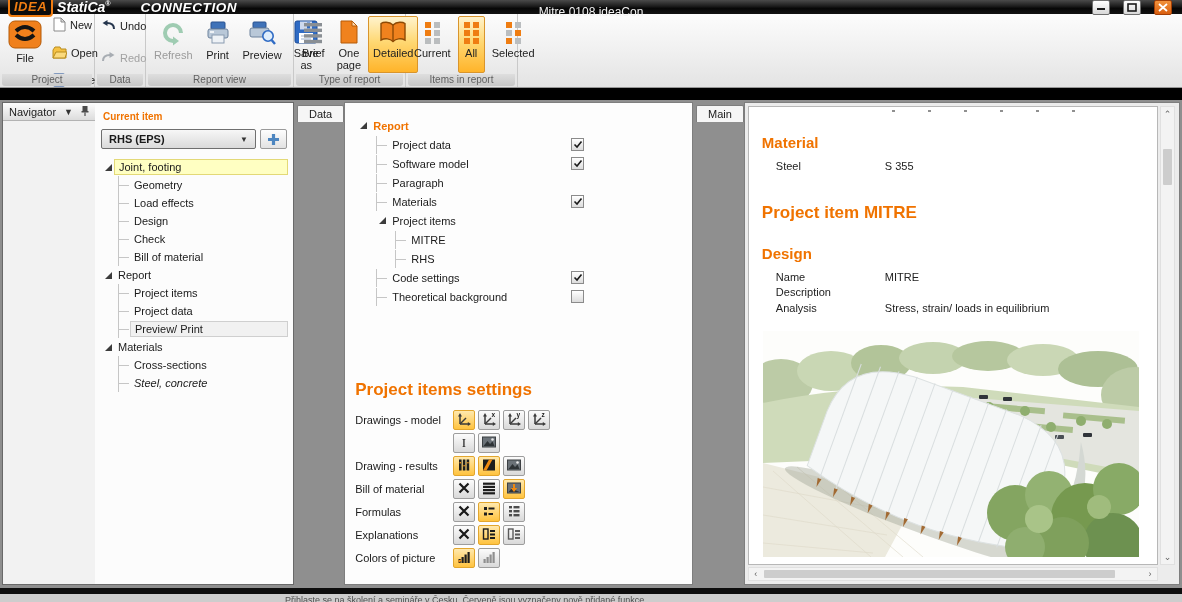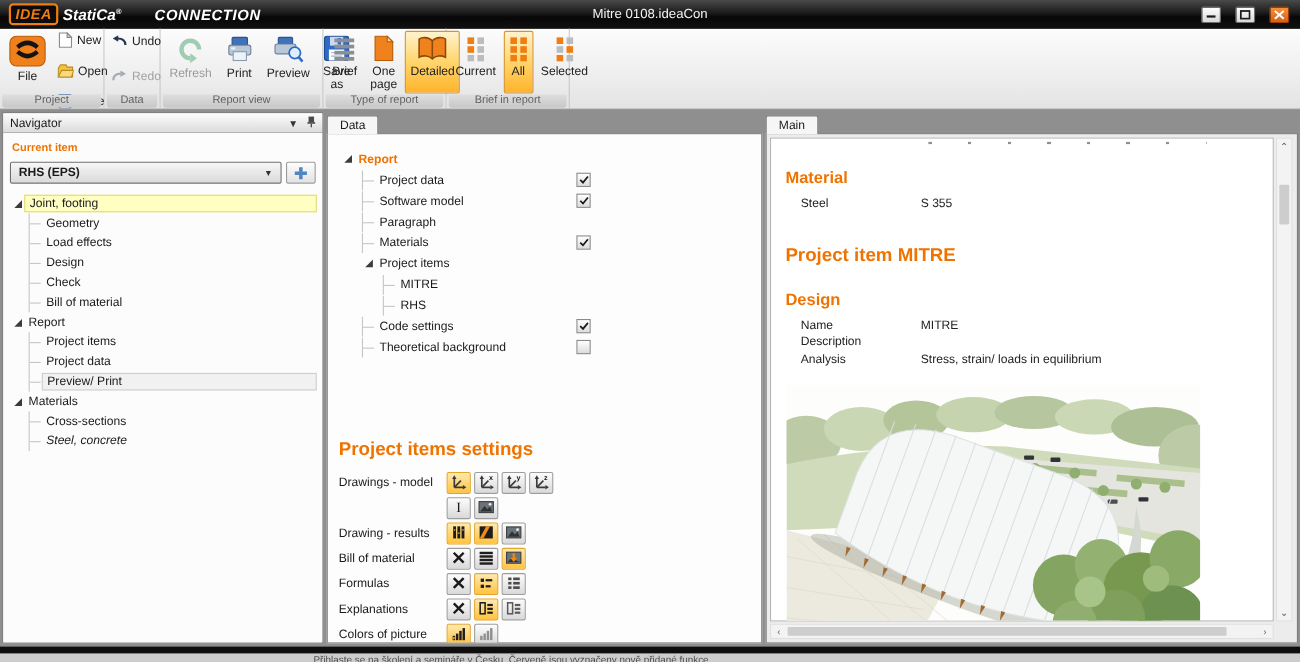--- a/index.html
+++ b/index.html
@@ -1,20 +1,20 @@
 <!DOCTYPE html>
 <html><head>
 <meta charset="utf-8">
 <style>
   * { box-sizing: border-box; margin: 0; padding: 0; }
   html,body { width:1182px; height:602px; overflow:hidden; }
   body { font-family:"Liberation Sans",sans-serif; background:#000; position:relative; font-size:11px; color:#1a1a1a; }
 
   
-  .titlebar { position:relative; height:26px; display:flex; align-items:center;
+  .titlebar { position:relative; height:14px; display:flex; align-items:center;
     background:linear-gradient(#4a4a4a,#1b1b1b 45%,#070707 60%,#111);
     color:#fff; }
   .logo { display:flex; align-items:center; margin-left:8px; z-index:2; }
   .logo-idea { border:2px solid #f07d12; color:#f07d12; font-weight:bold; font-style:italic;
     padding:0 4px 1px 4px; border-radius:4px; font-size:13px; letter-spacing:.5px; background:#0c0c0c; }
   .logo-statica { font-size:14px; font-weight:bold; font-style:italic; margin-left:4px; }
   .logo-statica sup { font-size:7px; }
   .app-name { margin-left:30px; font-style:italic; font-weight:bold; font-size:13.5px; letter-spacing:.6px; z-index:2; }
   .doc-title { position:absolute; left:0; right:0; top:5px; text-align:center; font-size:12px; color:#f2f2f2; }
   .win-btns { margin-left:auto; display:flex; gap:13px; margin-right:10px; z-index:2; }
@@ -33,21 +33,21 @@
   .bigbtn svg { margin-bottom:3px; }
   .bigbtn.sel { background:linear-gradient(#fff3cd,#ffd873 45%,#ffb42a); border-color:#d9952c; }
   .bigbtn.dis { color:#9b9b9b; }
   .stack { display:flex; flex-direction:column; justify-content:flex-start; gap:14px; padding-top:1px; }
   .smallbtn { display:flex; align-items:center; gap:4px; font-size:11px; color:#222; height:18px; padding:0 3px; border-radius:2px; }
   .smallbtn.dis { color:#a2a2a2; }
 
   
   .workspace { position:absolute; top:100px; left:0; right:0; bottom:14px; background:#8f8f8f; display:flex; padding:2px 2px 3px 2px; }
   .splitter { width:3px; background:#8f8f8f; }
-  .panel { display:flex; flex-direction:column; }
+  .panel { display:flex; flex-direction:row; }
   .tab-row { height:19px; display:flex; align-items:flex-end; }
   .tab { background:#f6f6f6; border:1px solid #7e7e7e; border-bottom:none; border-radius:2px 2px 0 0;
     padding:2px 11px 2px 11px; font-size:11px; position:relative; top:1px; z-index:2; }
   .panel-content { flex:1; border:1px solid #7e7e7e; background:#fdfdfd; position:relative; overflow:hidden; }
 
   
   .nav-panel { width:292px; border:1px solid #696969; background:#f2f2f2; }
   .nav-header { height:18px; background:linear-gradient(#fdfdfd,#dcdcdc); border-bottom:1px solid #b3b3b3;
     display:flex; align-items:center; padding:0 6px; font-size:11px; color:#1a1a1a; }
   .nav-header .sp { flex:1; }
@@ -310,21 +310,21 @@
             <rect x="1" y="2" width="6" height="6" fill="#ef7d12"></rect>
               <rect x="10" y="2" width="6" height="6" fill="#babdbf"></rect>
             <rect x="1" y="10" width="6" height="6" fill="#babdbf"></rect>
               <rect x="10" y="10" width="6" height="6" fill="#ef7d12"></rect>
             <rect x="1" y="18" width="6" height="6" fill="#ef7d12"></rect>
               <rect x="10" y="18" width="6" height="6" fill="#babdbf"></rect>
           </svg>
           <span>Selected</span>
         </div>
       </div>
-      <div class="rgroup-label">Brief in report</div>
+      <div class="rgroup-label">Items in report</div>
     </div>
 
     <div style="flex:1"></div>
   </div>
 
   <div class="workspace">
 
     <div class="panel nav-panel">
       <div class="nav-header">
         <span>Navigator</span>

